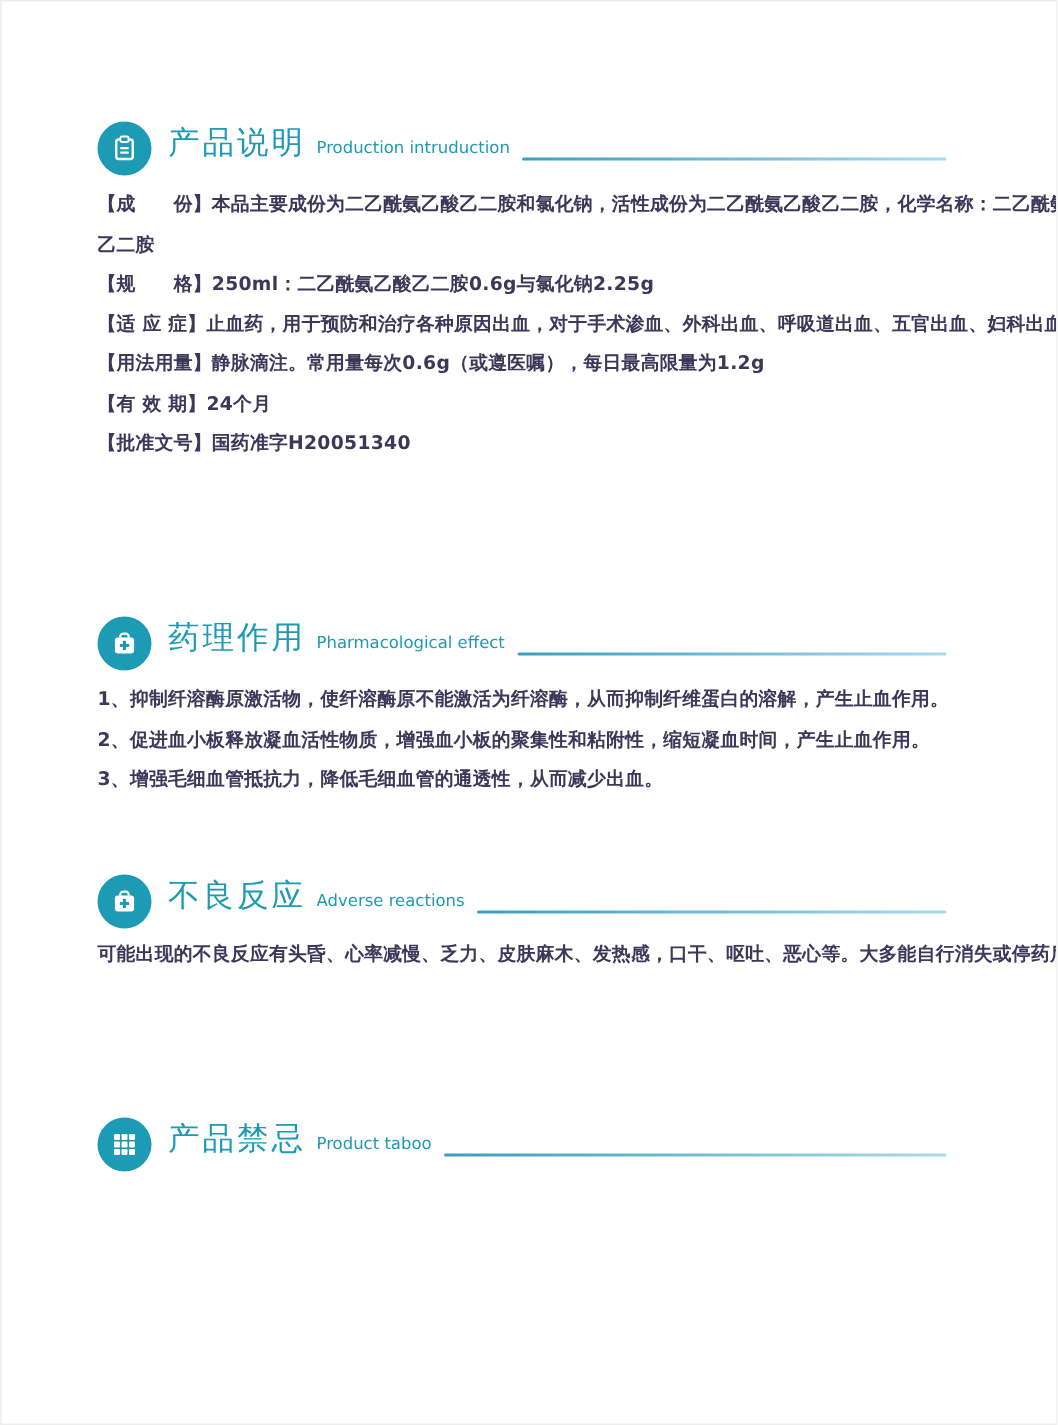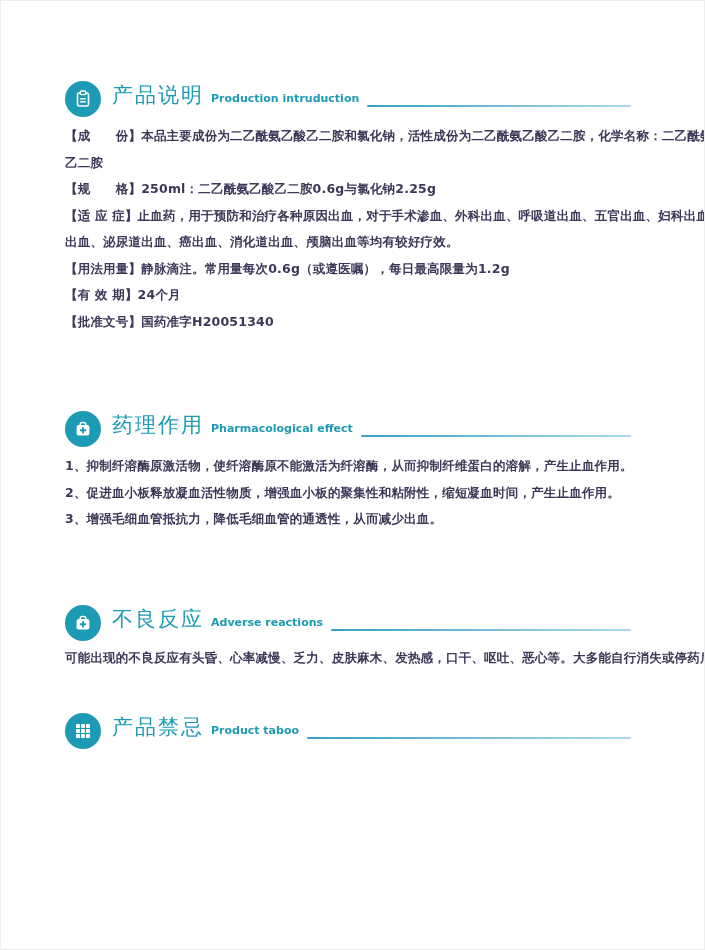--- a/index.html
+++ b/index.html
@@ -8,41 +8,41 @@
     width:705px; height:950px;
     background:#ffffff;
     border:1px solid #ededed;
     box-sizing:border-box;
     font-family:"DejaVu Sans", sans-serif;
     overflow:hidden;
   }
   .section { position:absolute; left:64px; width:566px; }
   #section-1 { top:80px; }
   #section-2 { top:392px;margin-top:18px; }
-  #section-3 { top:604px; }
-  #section-4 { top:712px; }
+  #section-3 { top:582px; }
+  #section-4 { top:744px; }
 
   .sec-header { display:flex; height:36px; }
   .icon-circle {
     width:36px; height:36px; border-radius:50%;
     background:#1d9ab4;
     display:flex; align-items:center; justify-content:center;
     flex:0 0 36px;
   }
   .title-zh {
     color:#1d9ab4;
     font-size:21px;
     margin-left:11px;
     letter-spacing:2px;
     white-space:nowrap;
   }
   .title-en {
     color:#1d9ab4;
     font-size:11px;
-    font-weight:bold;
+    font-weight:normal;
     margin-left:7px;
     margin-top:11px;
     white-space:nowrap;
   }
   .rule {
     flex:1 1 auto;
     height:2px;
     background:linear-gradient(to right,#3a9fc0,#abdaec);
     margin-left:8px;
     margin-top:24px;
@@ -77,21 +77,20 @@
       </div>
       <div class="title-zh">产品说明</div>
       <div class="title-en">Production intruduction</div>
       <div class="rule"></div>
     </div>
     <div class="sec-body">
         <p>【成　　份】本品主要成份为二乙酰氨乙酸乙二胺和氯化钠，活性成份为二乙酰氨乙酸乙二胺，化学名称：二乙酰氨乙酸</p>
         <p>乙二胺</p>
         <p>【规　　格】250ml：二乙酰氨乙酸乙二胺0.6g与氯化钠2.25g</p>
         <p>【适 应 症】止血药，用于预防和治疗各种原因出血，对于手术渗血、外科出血、呼吸道出血、五官出血、妇科出血、痔疮</p>
-        <p>出血、泌尿道出血、癌出血、消化道出血、颅脑出血等均有较好疗效。</p>
         <p>【用法用量】静脉滴注。常用量每次0.6g（或遵医嘱），每日最高限量为1.2g</p>
         <p>【有 效 期】24个月</p>
         <p>【批准文号】国药准字H20051340</p>
       </div>
   </div>
 
   <div class="section" id="section-2">
     <div class="sec-header">
       <div class="icon-circle">
         <svg width="20" height="20" viewBox="0 0 20 20">

